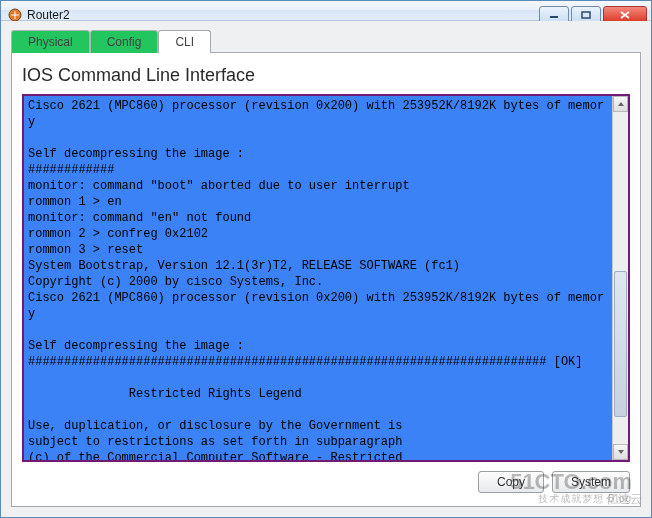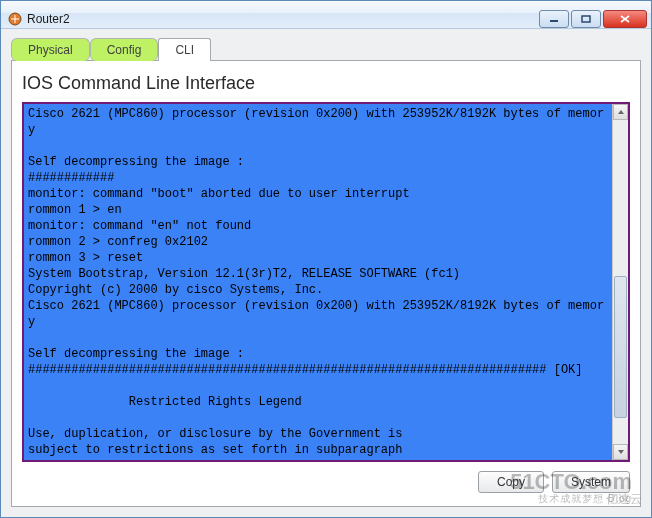--- a/index.html
+++ b/index.html
@@ -13,21 +13,21 @@
 }
 .window {
   width: 652px;
   height: 518px;
   border: 1px solid #5b8ab8;
   background: #fff;
   display: flex;
   flex-direction: column;
 }
 .titlebar {
-  height: 28px;
+  height: 20px;
   background: linear-gradient(to bottom, #f6f9fe 0%, #e8f0fa 45%, #d7e6f7 46%, #e3edf9 100%);
   border-bottom: 1px solid #b7c9de;
   display: flex;
   align-items: center;
   padding: 8px 4px 0 6px;
 }
 .titlebar .icon {
   width: 16px; height: 16px; margin-right: 4px;
   display: inline-flex; align-items: center; justify-content: center;
 }
@@ -75,22 +75,21 @@
   border-top-right-radius: 3px;
   position: relative;
   top: 1px;
 }
 .tab.active {
   background: #ffffff;
   border-color: #a6a9ad;
   z-index: 3;
 }
 .tab:not(.active) {
-  background: #bef264;
-  border-radius: 6px;
+  background: #22c55e;
 }
 .panel {
   flex: 1;
   border: 1px solid #a6a9ad;
   background: #fff;
   display: flex;
   flex-direction: column;
   padding: 6px 10px 10px 10px;
   position: relative;
 }

